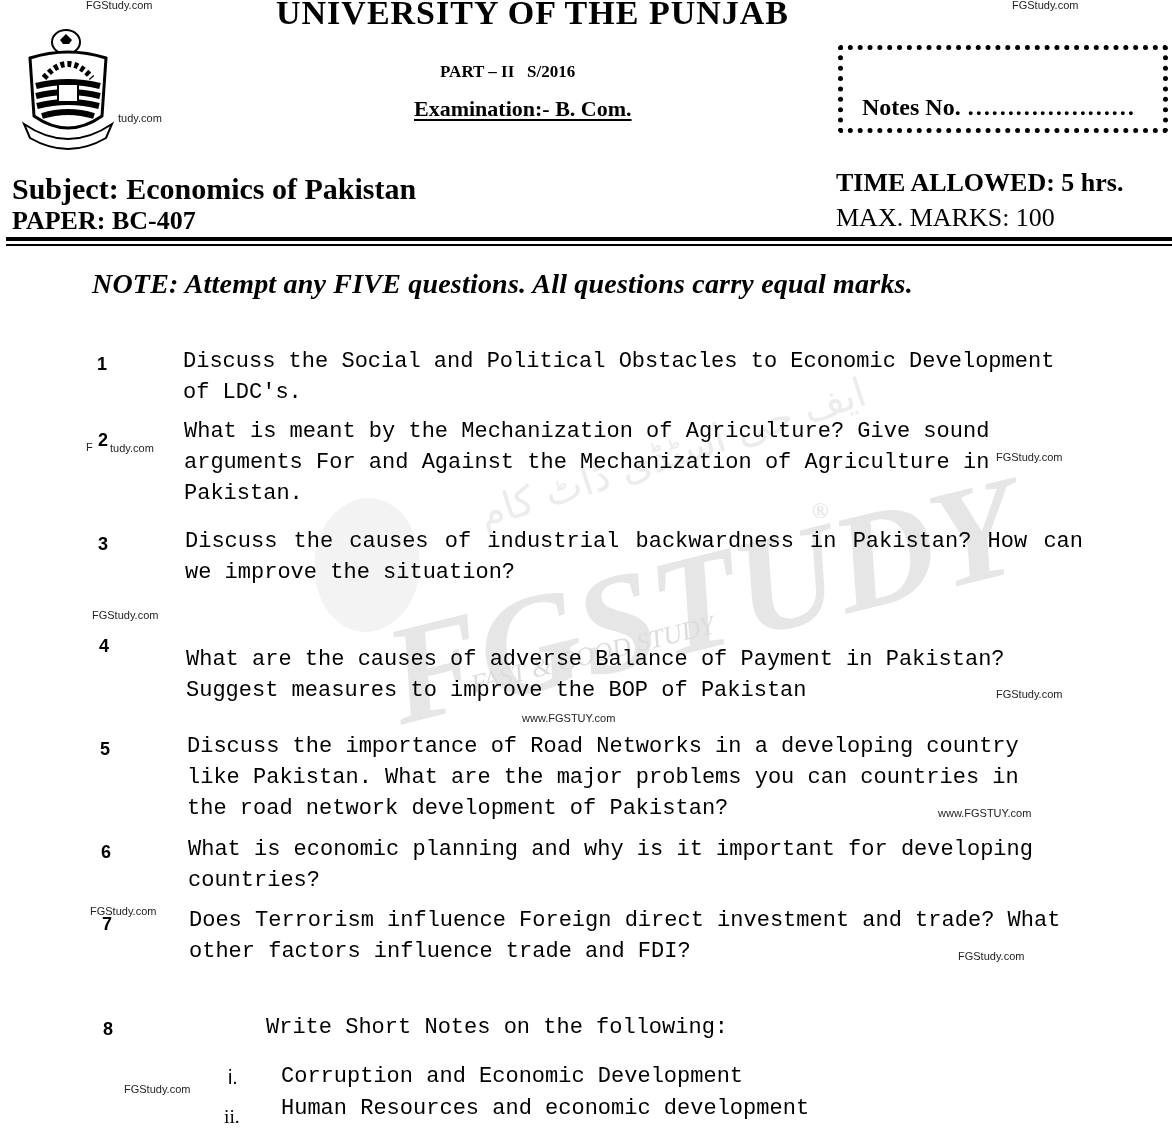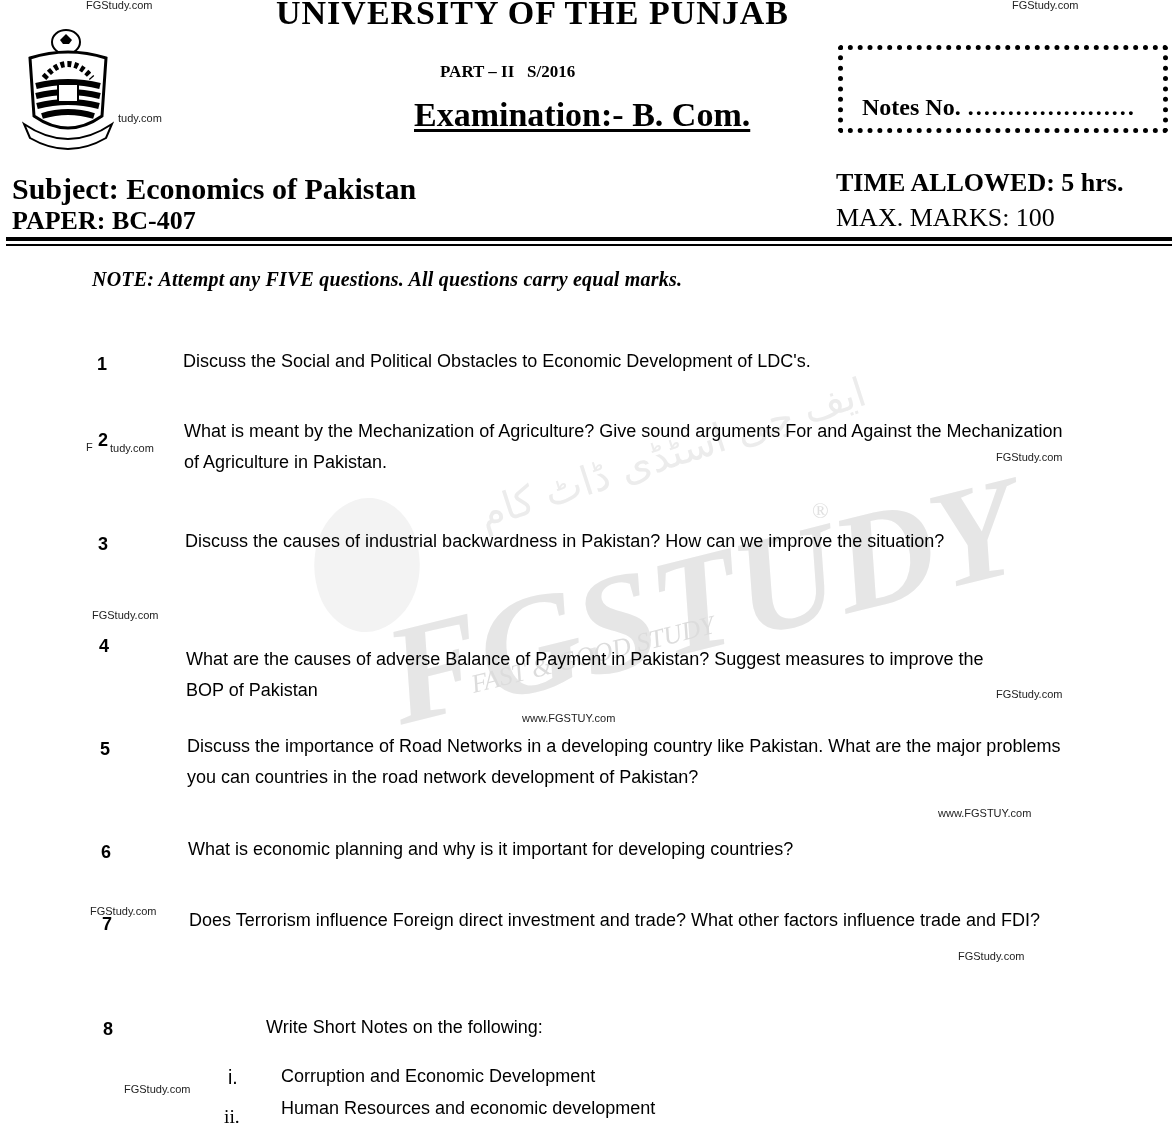--- a/index.html
+++ b/index.html
@@ -2,32 +2,32 @@
 <html><head>
 <meta charset="utf-8">
 <style>
   html, body { margin: 0; padding: 0; background: #ffffff; }
   body { width: 1172px; height: 1139px; position: relative; overflow: hidden; color: #000; }
   .serif { font-family: "Liberation Serif", "DejaVu Serif", serif; }
   .abs { position: absolute; }
   .wm { font-family: Liberation Sans, sans-serif; font-size: 11px; color: #222; position: absolute; }
   .uni-title { font-weight: bold; font-size: 34px; letter-spacing: 1px; top: -6px; left: 276px; white-space: nowrap; transform: scaleY(1.0); }
   .part { font-weight: bold; font-size: 17px; top: 62px; left: 440px; white-space: nowrap; }
-  .exam { font-weight: bold; font-size: 34px; top: 96px; left: 414px; white-space: nowrap; text-decoration: underline; text-underline-offset: 3px; }
+  .exam { font-weight: bold; font-size: 22px; top: 96px; left: 414px; white-space: nowrap; text-decoration: underline; text-underline-offset: 3px; }
   .roll-box { left: 838px; top: 45px; width: 330px; height: 88px; border: 5px dotted #000; box-sizing: border-box; border-radius: 4px; }
   .roll-text { font-weight: bold; font-size: 24px; left: 862px; top: 94px; white-space: nowrap; }
   .subj { font-weight: bold; font-size: 30px; left: 12px; top: 172px; white-space: nowrap; }
   .paper { font-weight: bold; font-size: 26px; left: 12px; top: 206px; white-space: nowrap; }
   .time { font-weight: bold; font-size: 26px; left: 836px; top: 168px; white-space: nowrap; }
   .marks { font-weight: normal; font-size: 26px; left: 836px; top: 203px; white-space: nowrap; }
   .rule1 { left: 6px; top: 237px; width: 1166px; height: 4px; background: #000; }
   .rule2 { left: 6px; top: 244px; width: 1166px; height: 2px; background: #000; }
-  .note { font-style: italic; font-weight: bold; font-size: 20px; left: 92px; top: 268px; white-space: nowrap; letter-spacing: 0.2px; }
+  .note { font-style: italic; font-weight: bold; font-size: 28px; left: 92px; top: 268px; white-space: nowrap; letter-spacing: 0.2px; }
   .qnum { font-family: "Liberation Sans", sans-serif; font-weight: bold; font-size: 18px; position: absolute; }
-  .qtext { font-family: Liberation Sans, sans-serif; font-size: 18px; position: absolute; line-height: 31px; width: 900px; }
+  .qtext { font-family: Liberation Mono, monospace; font-size: 22px; position: absolute; line-height: 31px; width: 900px; }
   .justify { text-align: justify; text-align-last: left; }
   .sub-marker { font-family: "Liberation Sans", sans-serif; font-size: 19.5px; position: absolute; }
   .faint { color: #e6e6e6; position: absolute; font-family: "Liberation Serif", serif; font-style: italic; pointer-events: none; }
   
   .crest { left: 22px; top: 28px; width: 92px; height: 128px; }
 </style>
 </head>
 <body>
 
 <div class="faint" style="left:380px; top:520px; font-size:140px; transform: rotate(-14deg); font-weight:bold;">FGSTUDY</div>

